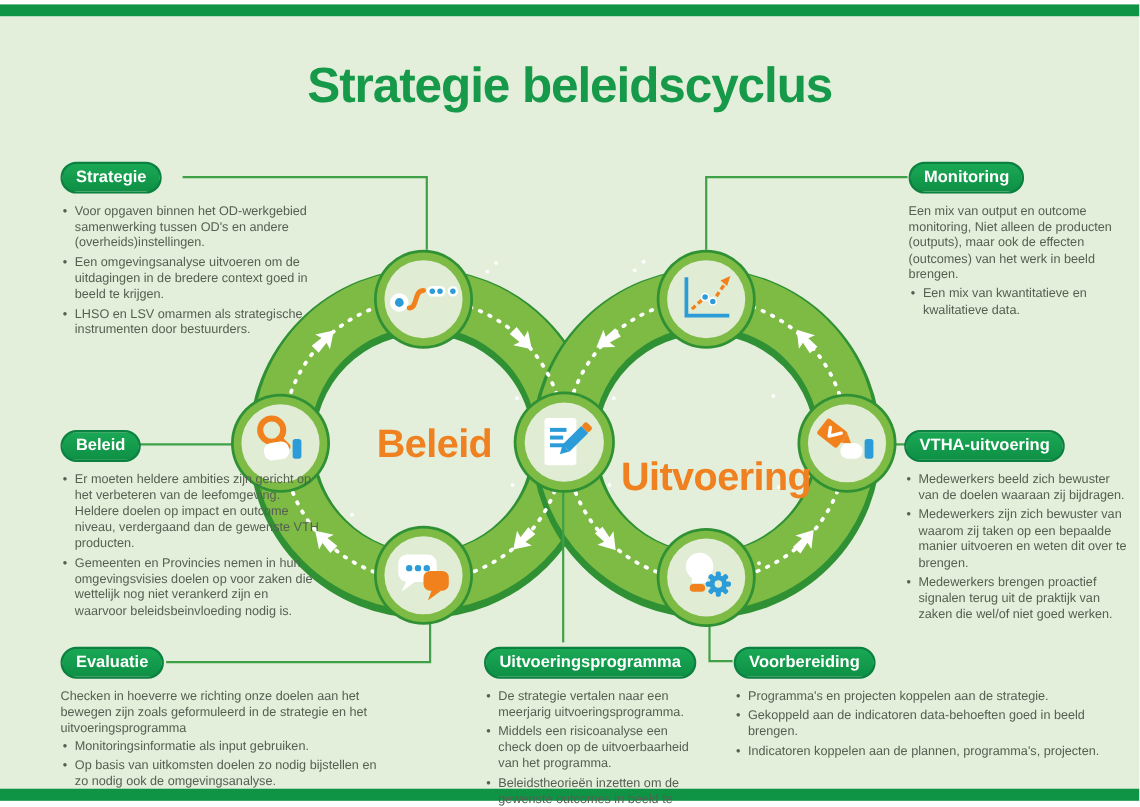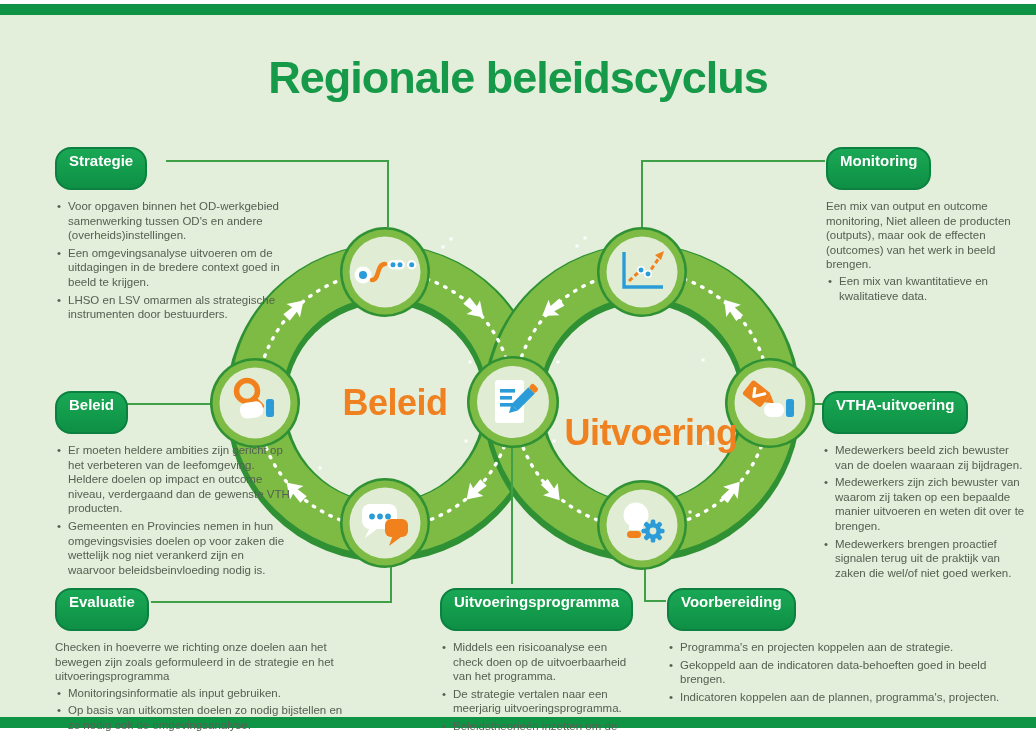--- a/index.html
+++ b/index.html
@@ -19,42 +19,42 @@
   .cycle-label {
     position:absolute; transform:translate(-50%,-50%);
     font-size:36px; font-weight:bold; color:#ef8120; letter-spacing:-0.5px; white-space:nowrap;
   }
   .sec { position:absolute; }
   .pill {
     display:inline-block;
     background:linear-gradient(180deg,#1aa855,#0e9045);
     border:2px solid #0b8040; border-radius:16px;
     color:#ffffff; font-size:15px; font-weight:bold;
-    padding:3px 12px 19px; white-space:nowrap;text-align:center;
+    padding:3px 12px 5px; white-space:nowrap;text-align:center;
   }
   .sec p.intro {
     margin:9px 0 2px; font-size:11.5px; line-height:1.27; color:#546052;
   }
   .sec ul { list-style:none; margin:9px 0 0; padding:0 0 0 2px; }
   .sec p.intro + ul { margin-top:0; }
   .sec li {
     position:relative; padding-left:11px; margin-bottom:3px;
     font-size:11.5px; line-height:1.27; color:#546052;
   }
   .sec li::before { content:"•"; position:absolute; left:0; top:0; }
 </style>
 </head>
 <body>
 
 <div class="page">
   <div class="bar top"></div>
   <div class="panel"></div>
   <div class="bar bottom"></div>
 
-  <h1 class="title">Regionale beleidscyclus</h1>
+  <h1 class="title">Strategie beleidscyclus</h1>
 
   <svg class="diagram" width="1036" height="734" viewBox="0 0 1036 734">
 
     <g>
       <circle cx="385" cy="403" r="129" fill="none" stroke="#2f9134" stroke-width="60"></circle>
       <circle cx="385" cy="400" r="129" fill="none" stroke="#7dbb45" stroke-width="52"></circle>
     </g>
     <g>
       <circle cx="642" cy="403" r="129" fill="none" stroke="#2f9134" stroke-width="60"></circle>
       <circle cx="642" cy="400" r="129" fill="none" stroke="#7dbb45" stroke-width="52"></circle>
@@ -255,22 +255,22 @@
     <p class="intro">Checken in hoeverre we richting onze doelen aan het bewegen zijn zoals geformuleerd in de strategie en het uitvoeringsprogramma</p>
     <ul>
       <li>Monitoringsinformatie als input gebruiken.</li>
       <li>Op basis van uitkomsten doelen zo nodig bijstellen en zo nodig ook de omgevingsanalyse.</li>
     </ul>
   </section>
 
   <section class="sec" style="left:440px; top:588px; width:196px;">
     <div class="pill">Uitvoeringsprogramma</div>
     <ul>
+      <li>De strategie vertalen naar een meerjarig uitvoeringsprogramma.</li>
       <li>Middels een risicoanalyse een check doen op de uitvoerbaarheid van het programma.</li>
-      <li>De strategie vertalen naar een meerjarig uitvoeringsprogramma.</li>
       <li>Beleidstheorieën inzetten om de gewenste outcomes in beeld te krijgen.</li>
     </ul>
   </section>
 
   <section class="sec" style="left:667px; top:588px; width:364px;">
     <div class="pill">Voorbereiding</div>
     <ul>
       <li>Programma's en projecten koppelen aan de strategie.</li>
       <li>Gekoppeld aan de indicatoren data-behoeften goed in beeld brengen.</li>
       <li>Indicatoren koppelen aan de plannen, programma's, projecten.</li>

